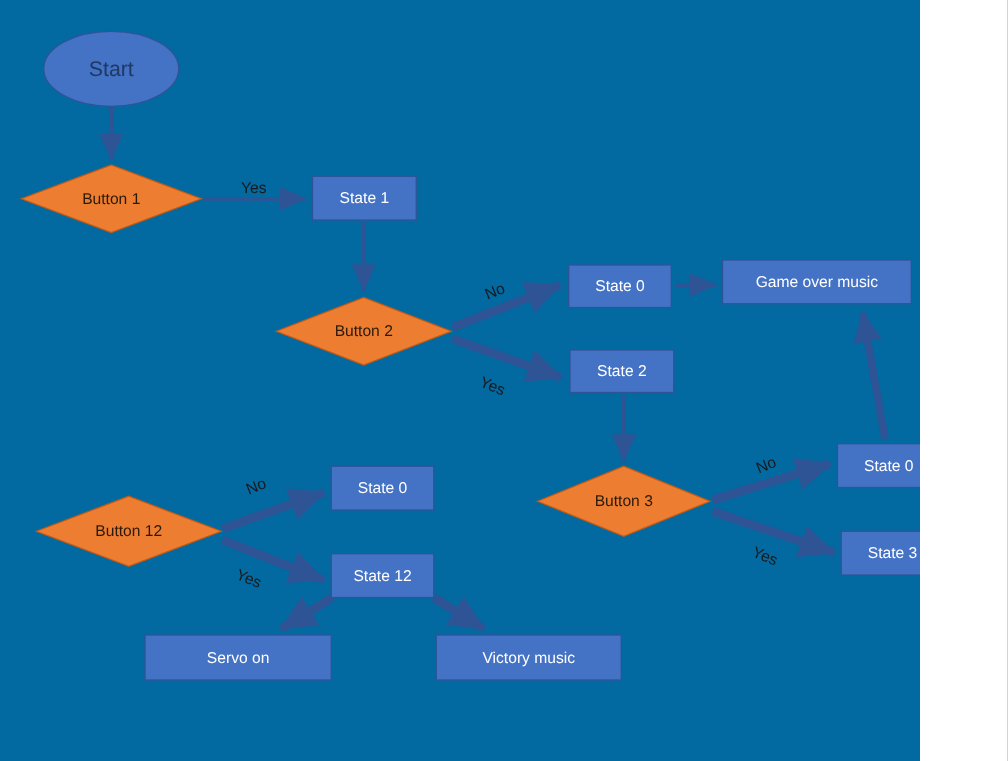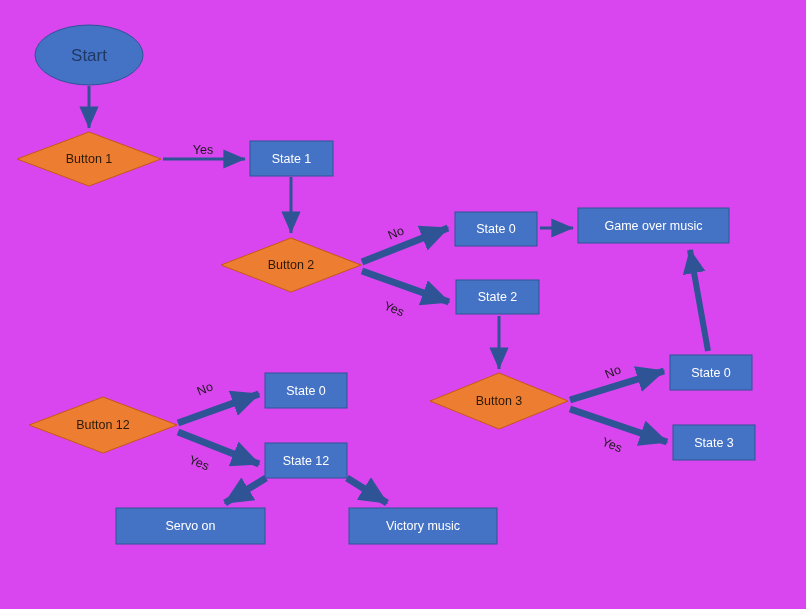--- a/index.html
+++ b/index.html
@@ -5,23 +5,23 @@
   html, body {
     margin: 0;
     padding: 0;
     background: #ffffff;
   }
   body {
     font-family: "Liberation Sans", sans-serif;
   }
   #canvas {
     position: relative;
-    width: 806px;
+    width: 736px;
     height: 609px;
-    background: #d946ef;
+    background: #0369a1;
     overflow: hidden;
   }
   #flow-svg {
     position: absolute;
     left: 0;
     top: 0;
     width: 806px;
     height: 609px;
   }
   .node-label {

